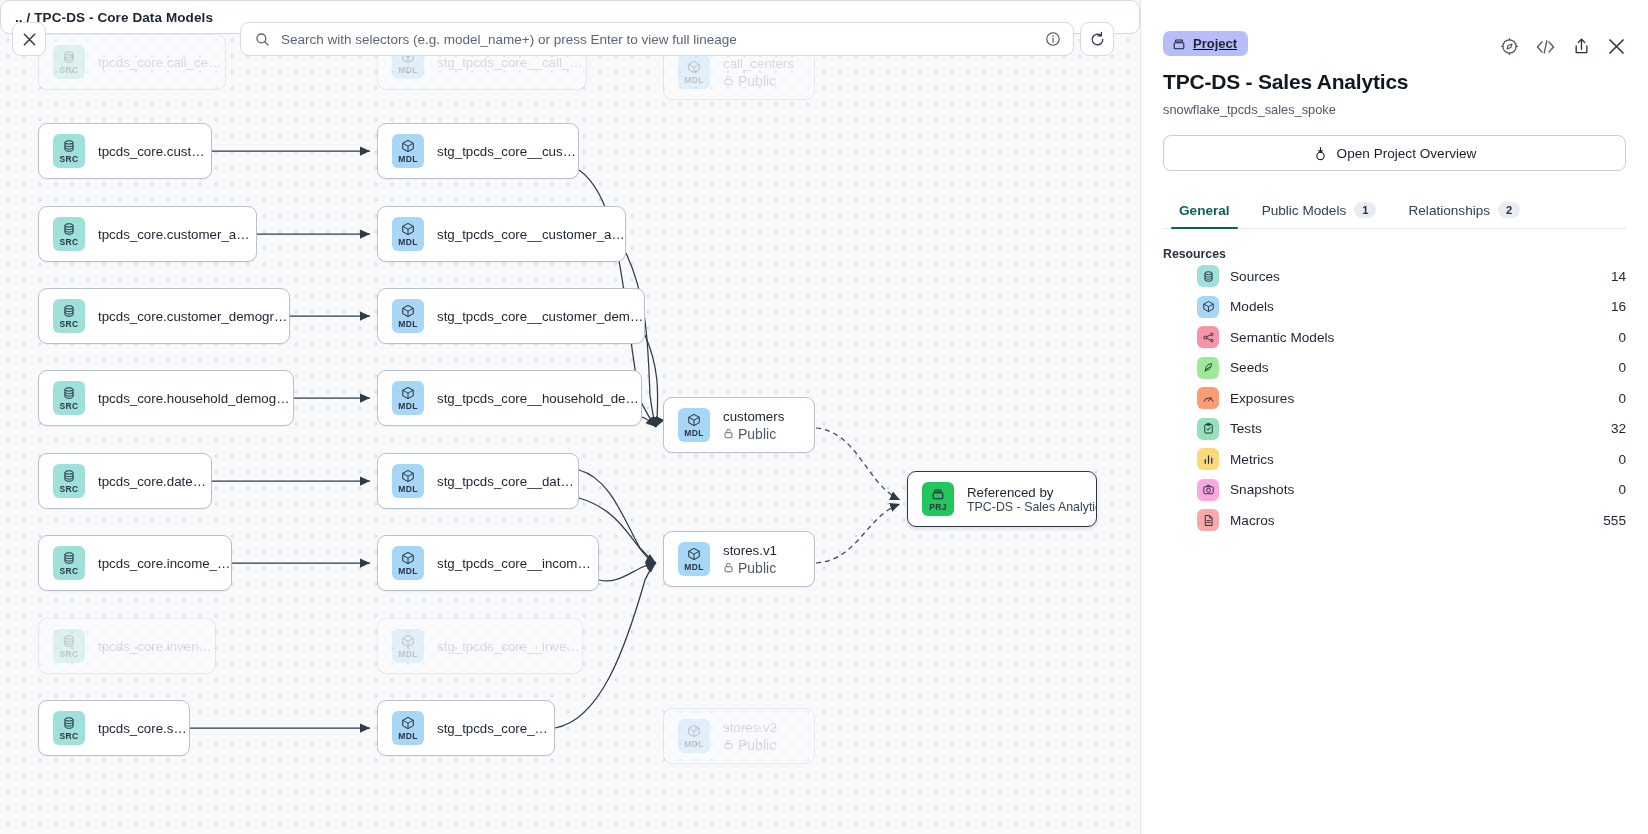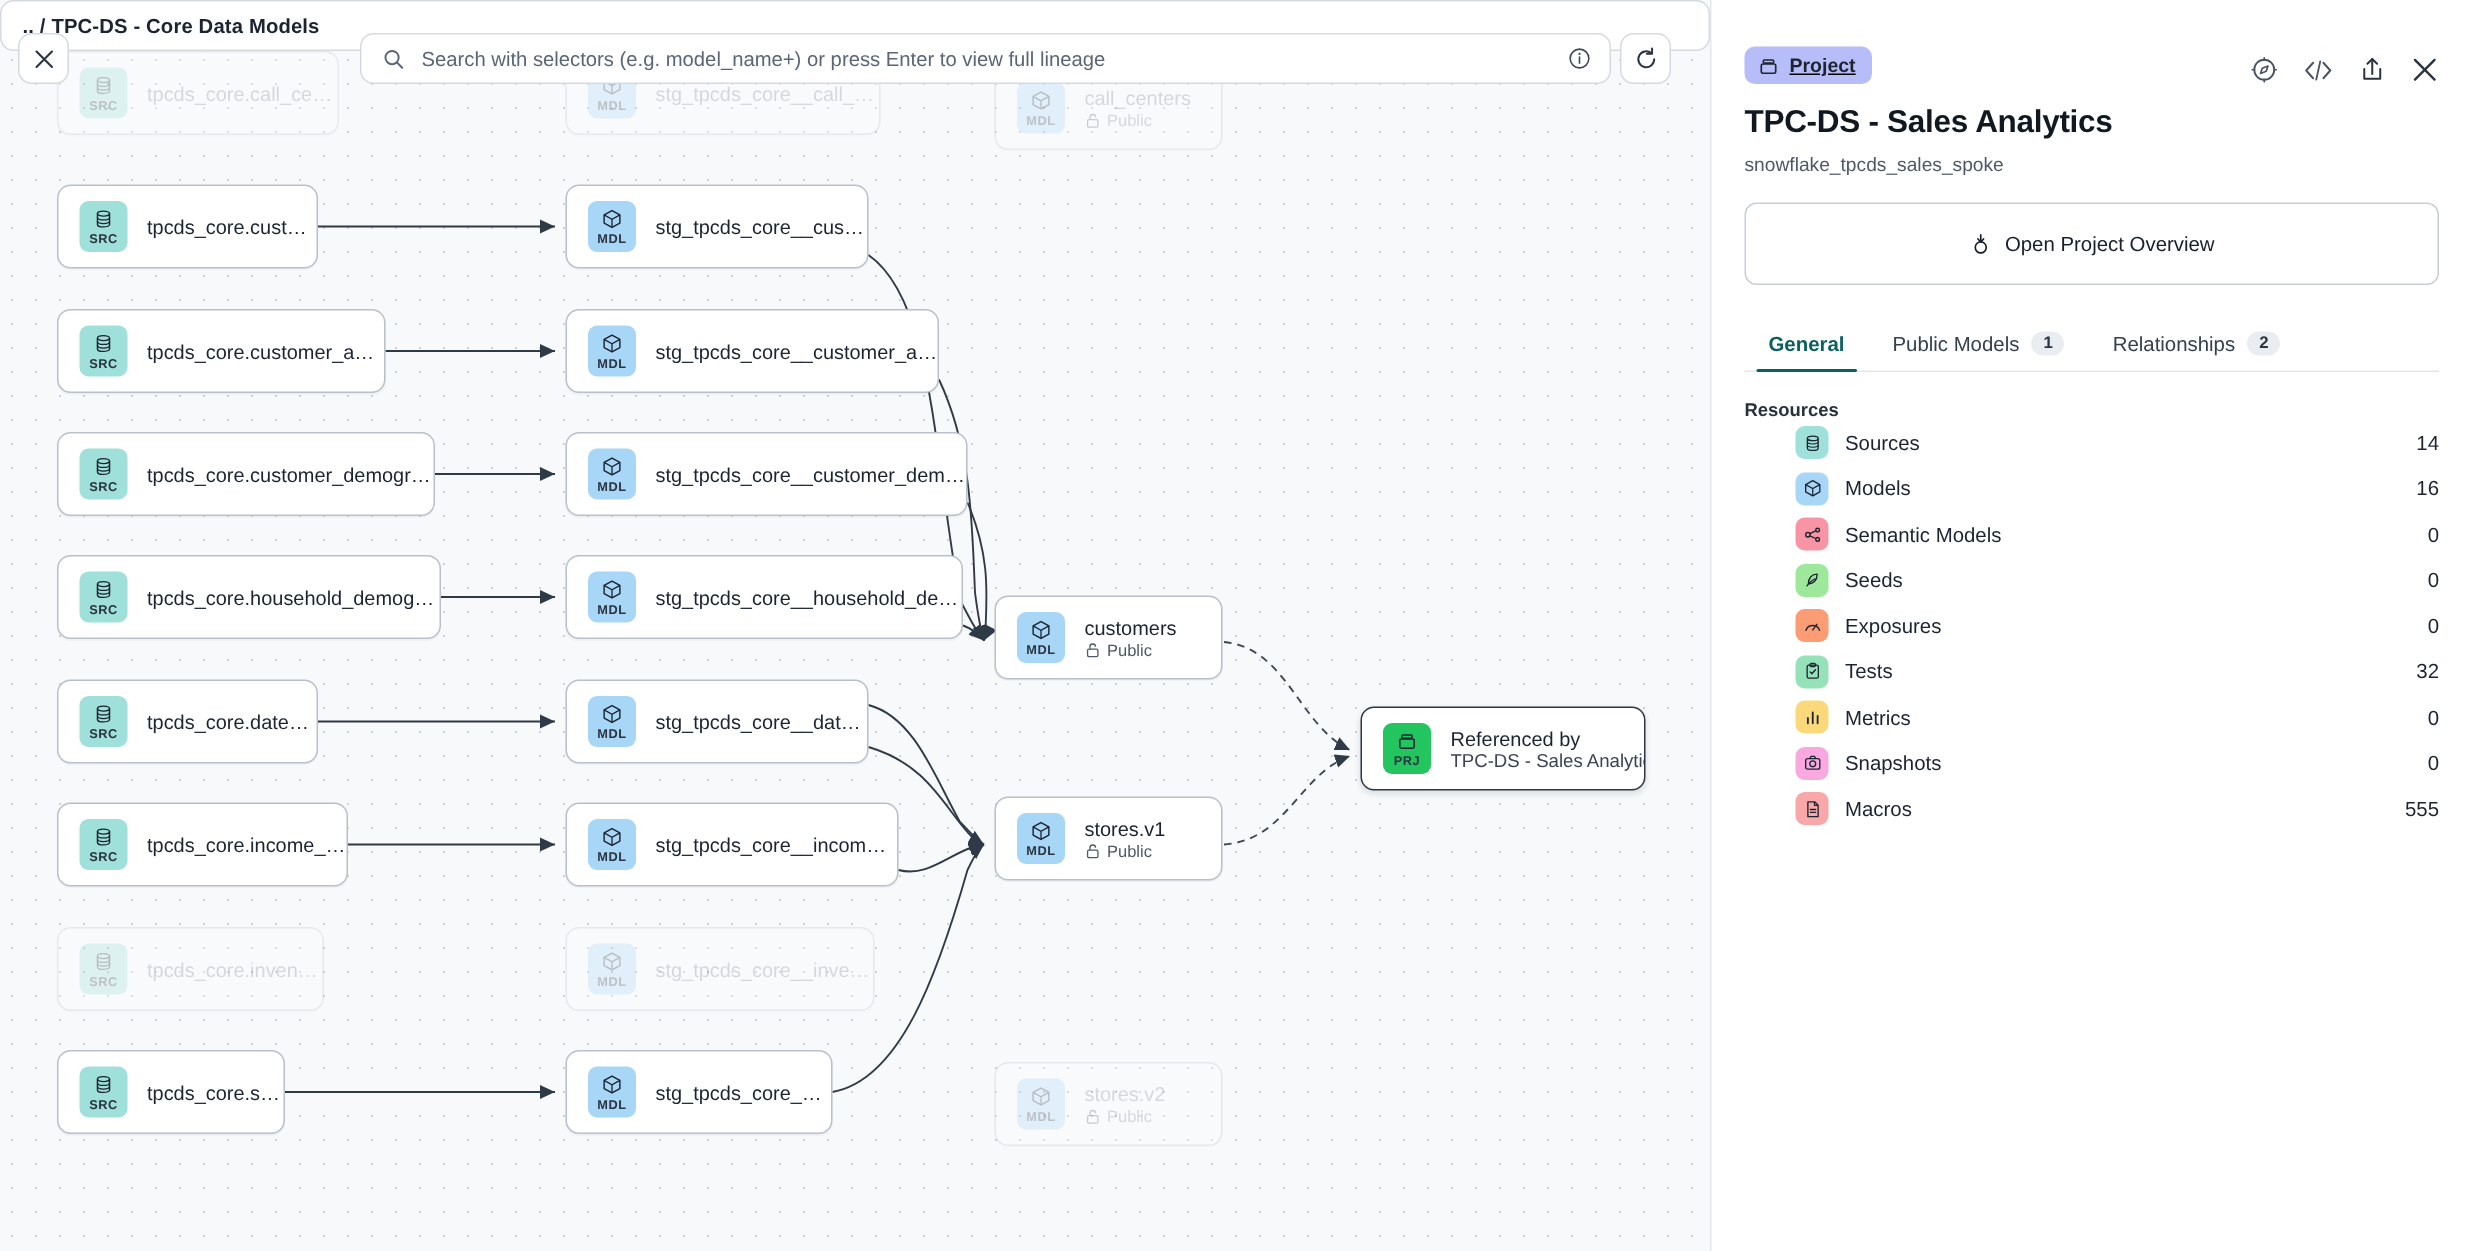--- a/index.html
+++ b/index.html
@@ -77,21 +77,21 @@
   .badge-src { background: #9fe0da; }
   .badge-mdl { background: #a8d6f7; }
   .badge-prj { background: #22c55e; text-align: right; }
 
   .node .ntext { margin-left: 13px; overflow: hidden; }
   .node .ntitle {
     font-size: 13.3px; color: #1b2430; white-space: nowrap;
     overflow: hidden; text-overflow: ellipsis;
   }
   .node .nsub {
-    font-size: 11px; color: #4e5866; display: flex; align-items: center;
+    font-size: 14px; color: #4e5866; display: flex; align-items: center;
     gap: 4px; margin-top: 2px; white-space: nowrap;
   }
   .node.two-line { align-items: center; }
 
   .node.ghost { opacity: .28; }
   .node.ghost .ntitle, .node.ghost .nsub { color: #7d8793; }
 
   .node.project {
     border: 1.6px solid #2d3642;
     box-shadow: 0 2px 4px rgba(20,30,45,.12);
@@ -117,21 +117,21 @@
   #panel-icons { margin-left: auto; display: flex; align-items: center; gap: 16px; }
   .pnl-icon { cursor: pointer; display: flex; align-items: center; color: #4a5462; }
 
   #panel-title {
     font-size: 21px; font-weight: 700; color: #101821;
     margin-top: 14px; letter-spacing: -.2px;
   }
   #panel-subtitle { font-size: 12.8px; color: #4e5866; margin-top: 8px; }
 
   #overview-btn {
-    margin-top: 18px; width: 100%; height: 55px;
+    margin-top: 18px; width: 100%; height: 36px;
     border: 1px solid #c7ced6; border-radius: 8px; background: #fff;
     display: flex; align-items: center; justify-content: center; gap: 9px;
     font-size: 13.6px; color: #17202b; cursor: pointer;
   }
 
   #tabs {
     margin-top: 22px; display: flex; align-items: flex-end; gap: 0;
     border-bottom: 1px solid #e3e7ec; height: 36px;
   }
   .tab {

